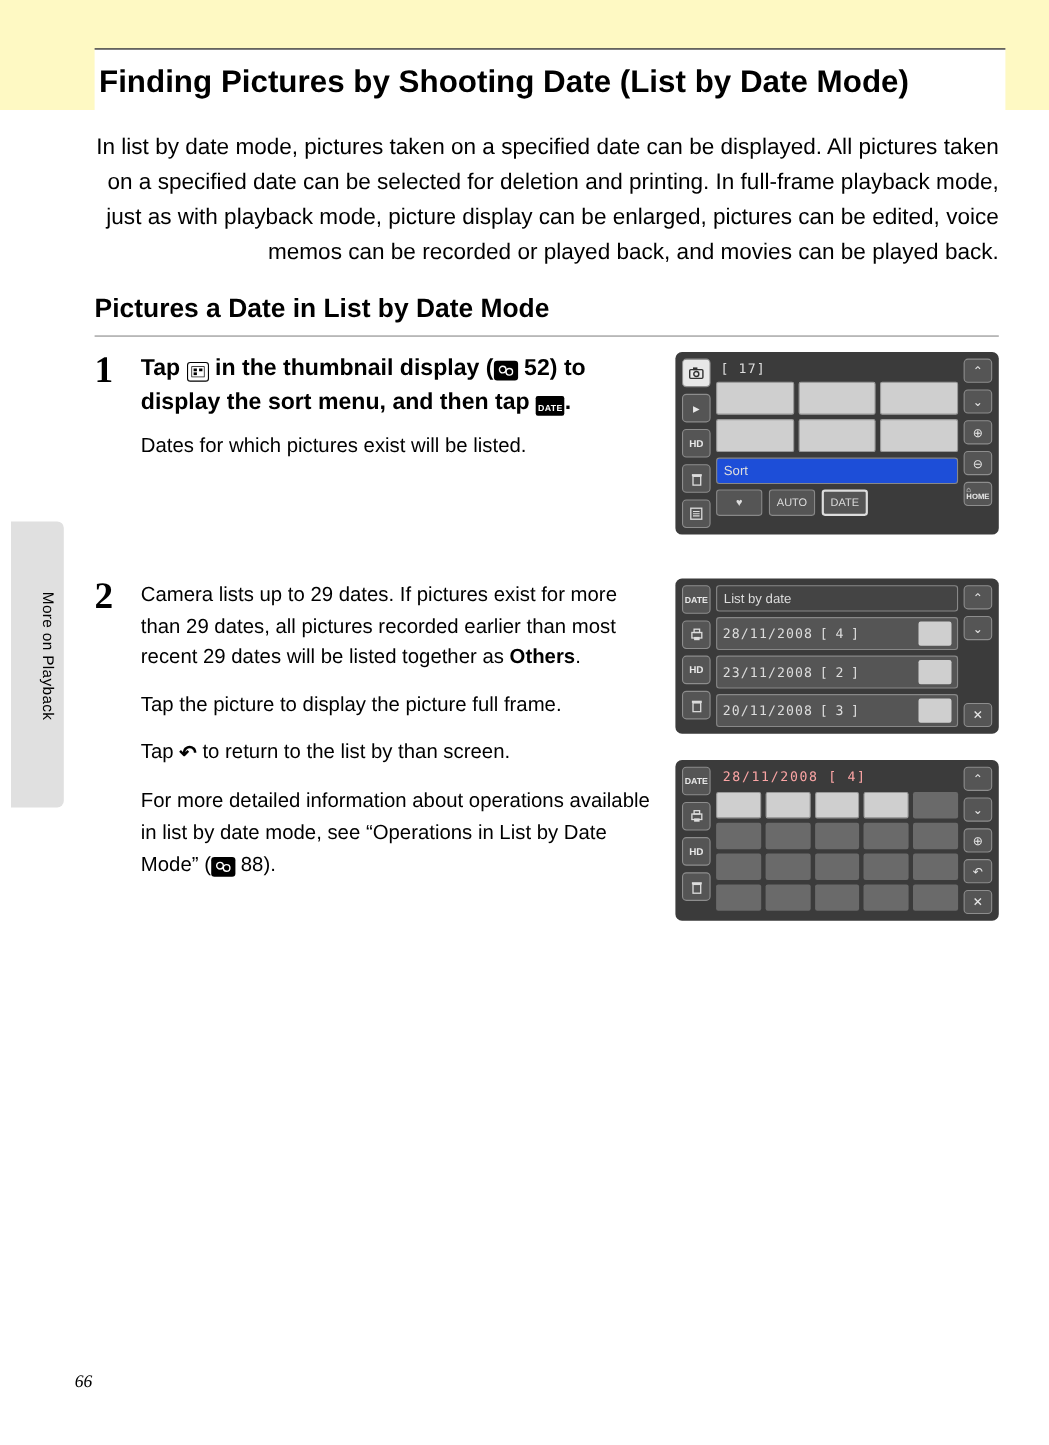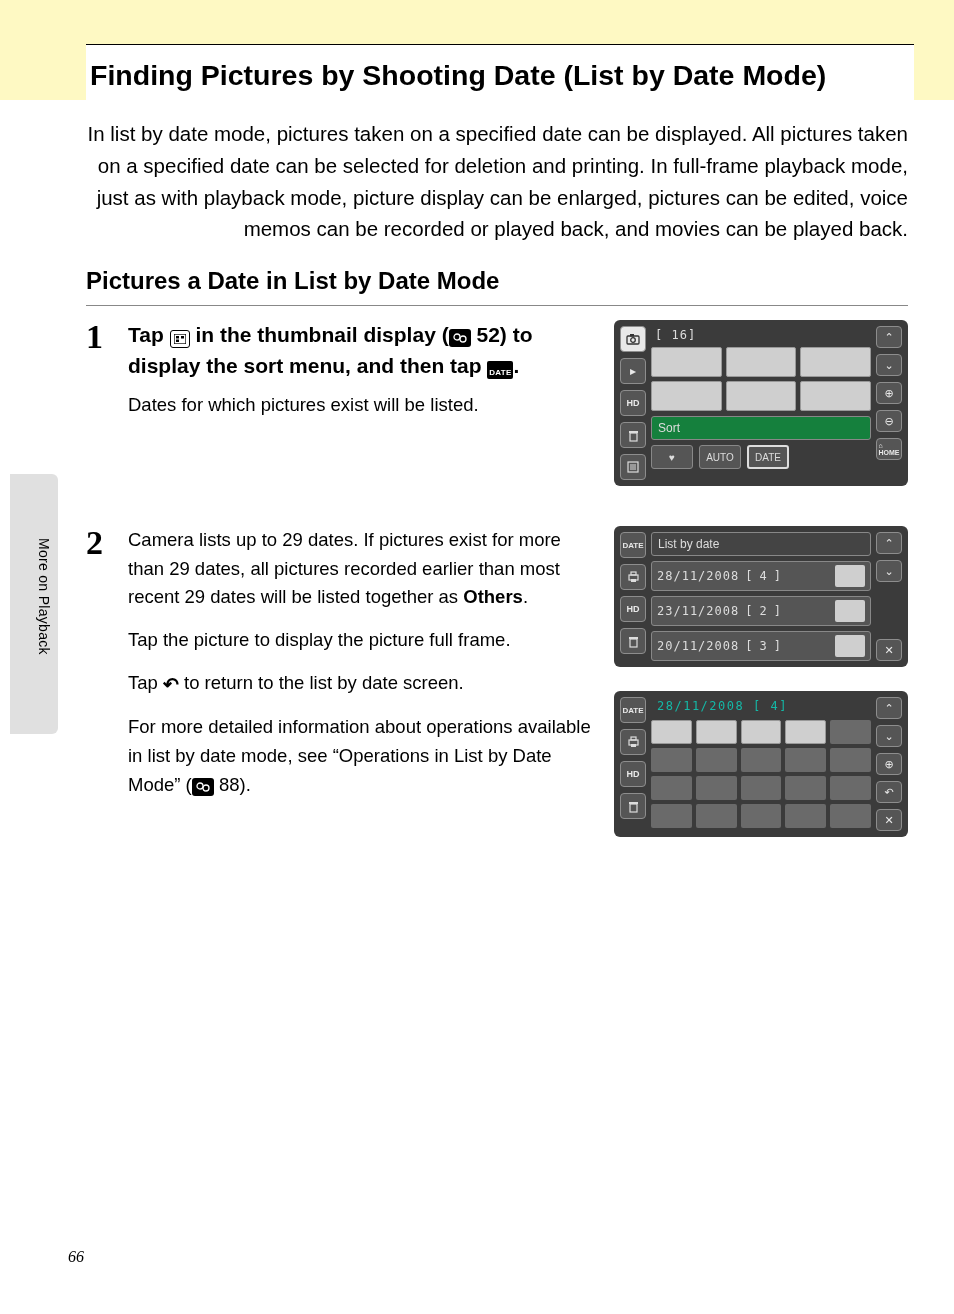--- a/index.html
+++ b/index.html
@@ -168,39 +168,39 @@
     border-radius:4px;
     display:flex; align-items:center; justify-content:center;
     color:#e8e8e8; font-size:12px;
   }
   .sicon.white { background:#e8e8e8; color:#333; }
   .sicon.small { height:22px; font-size:11px; }
   .smain { flex:1; display:flex; flex-direction:column; gap:5px; }
   .sgrid { display:grid; grid-template-columns:1fr 1fr 1fr; gap:4px; }
   .sthumb { background:#cfcfcf; height:30px; border-radius:2px; border:1px solid #999;}
   .sheader { color:#ddd; font-size:12px; padding:2px 4px 0 4px; font-family:monospace; letter-spacing:1px;}
-  .sbar { background:#15803d; border:1px solid #888; border-radius:3px; padding:4px 6px; color:#ddd; font-size:12px;}
+  .sbar { background:#1d4ed8; border:1px solid #888; border-radius:3px; padding:4px 6px; color:#ddd; font-size:12px;}
   .srow {
     background:#555; border:1px solid #888; border-radius:3px;
     display:flex; align-items:center; gap:6px; padding:3px 5px; color:#ddd;
     font-family:monospace; font-size:12px; letter-spacing:1px;
   }
   .srow .rthumb { width:30px; height:22px; background:#cfcfcf; border-radius:2px; margin-left:auto; }
   .sortrow { display:flex; gap:6px; }
   .sortbtn {
     background:#555; border:1px solid #888; border-radius:3px;
     width:42px; height:24px;
     display:flex; align-items:center; justify-content:center; color:#ddd; font-size:10px;
   }
   .sortbtn.sel { border:2px solid #ddd; }
   .grid5 { display:grid; grid-template-columns:repeat(5,1fr); gap:4px; }
   .g5c { height:24px; background:#6a6a6a; border-radius:2px; }
   .g5c.lit { background:#cfcfcf; border:1px solid #999;}
   .step-right { width:294px; flex-shrink:0; display:flex; flex-direction:column; gap:24px; }
-  .titlebar { color:#14b8a6; font-size:12px; padding:2px 6px; font-family:monospace; letter-spacing:1.5px;}
+  .titlebar { color:#fca5a5; font-size:12px; padding:2px 6px; font-family:monospace; letter-spacing:1.5px;}
 </style>
 </head>
 <body>
 
 <div class="grey-banner">
   <div class="title-box">
     <h1>Finding Pictures by Shooting Date (List by Date Mode)</h1>
   </div>
 </div>
 
@@ -255,21 +255,21 @@
           <div class="sicon">
               <svg width="12" height="12" viewBox="0 0 12 12">
                 <rect x="1" y="1" width="10" height="10" fill="none" stroke="#ddd" stroke-width="1.2"></rect>
                 <line x1="3" y1="4" x2="9" y2="4" stroke="#ddd"></line>
                 <line x1="3" y1="6" x2="9" y2="6" stroke="#ddd"></line>
                 <line x1="3" y1="8" x2="9" y2="8" stroke="#ddd"></line>
               </svg>
             </div>
         </div>
         <div class="smain">
-          <div class="sheader">[   <span>16</span>]</div>
+          <div class="sheader">[   <span>17</span>]</div>
           <div class="sgrid">
             <div class="sthumb"></div>
             <div class="sthumb"></div>
             <div class="sthumb"></div>
             <div class="sthumb"></div>
             <div class="sthumb"></div>
             <div class="sthumb"></div>
           </div>
           <div class="sbar">Sort</div>
           <div class="sortrow">
@@ -289,21 +289,21 @@
     </div>
   </div>
 
   <div class="step">
     <div class="step-left">
       <div class="stepnum">2</div>
       <div class="step-text">
         <div class="step-body">
           <p><span>Camera lists up to 29 dates. If pictures exist for more than 29 dates, all pictures recorded earlier than most recent 29 dates will be listed together as </span><b>Others</b><span>.</span></p>
           <p>Tap the picture to display the picture full frame.</p>
-          <p><span>Tap </span><span class="inline-return">↶</span><span> to return to the list by date screen.</span></p>
+          <p><span>Tap </span><span class="inline-return">↶</span><span> to return to the list by than screen.</span></p>
           <p><span>For more detailed information about operations available in list by date mode, see “Operations in List by Date Mode” (</span><span class="inline-icon-black">
                 <svg width="14" height="12" viewBox="0 0 14 12">
                   <circle cx="4" cy="5" r="3" fill="none" stroke="#fff" stroke-width="1.3"></circle>
                   <circle cx="10" cy="7" r="3" fill="none" stroke="#fff" stroke-width="1.3"></circle>
                 </svg>
               </span><span> 88).</span></p>
         </div>
       </div>
     </div>
     <div class="step-right">

